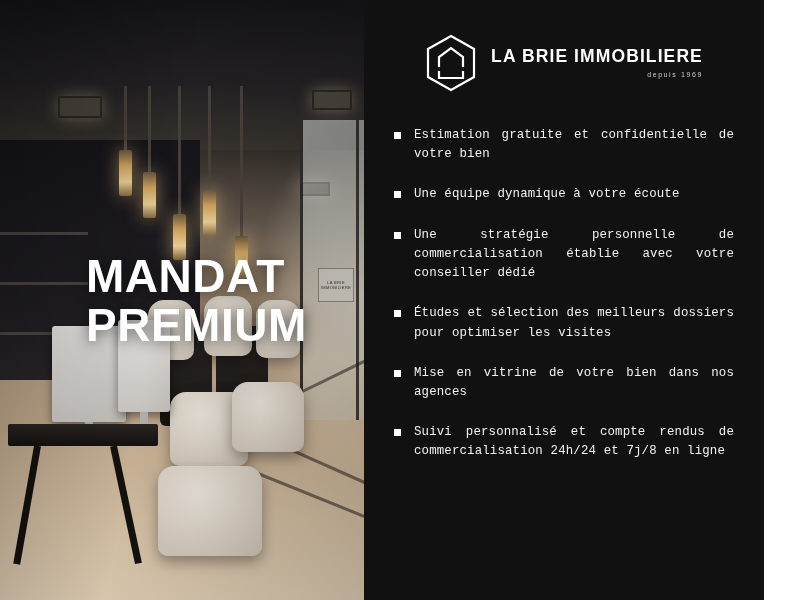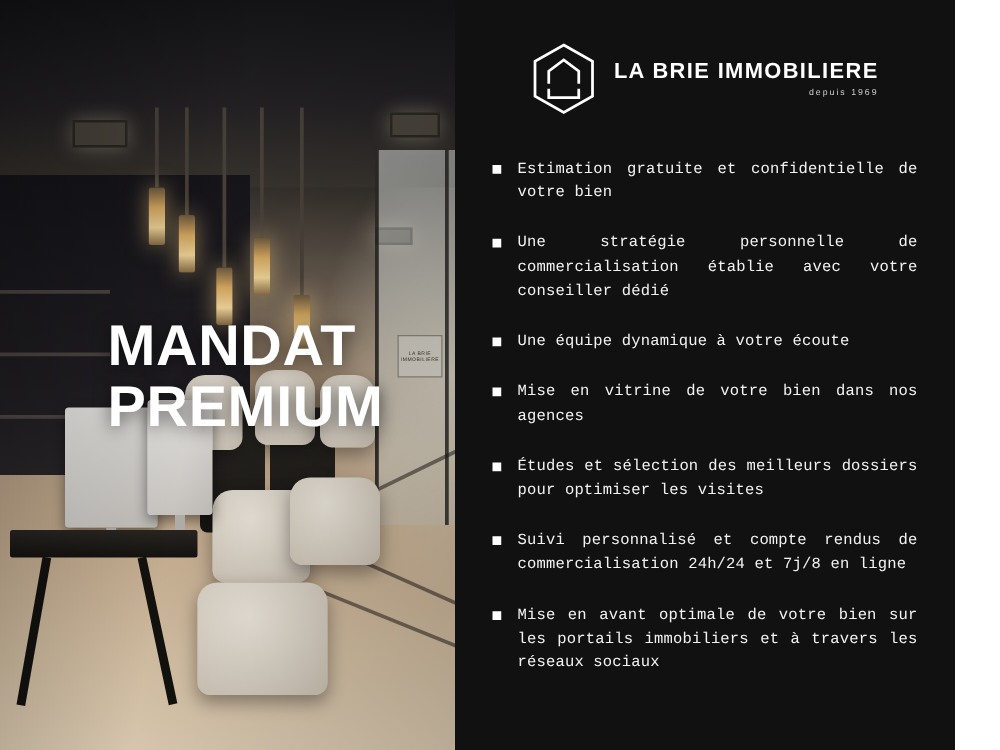--- a/index.html
+++ b/index.html
@@ -279,38 +279,34 @@
       </span>
     </div>
 
     <ul class="features">
       <li class="feature">
         <span class="bullet"></span>
         <span class="feature-text">Estimation gratuite et confidentielle de votre bien</span>
       </li>
       <li class="feature">
         <span class="bullet"></span>
+        <span class="feature-text">Une équipe dynamique à votre écoute</span>
+      </li>
+      <li class="feature">
+        <span class="bullet"></span>
         <span class="feature-text">Une stratégie personnelle de commercialisation établie avec votre conseiller dédié</span>
       </li>
       <li class="feature">
         <span class="bullet"></span>
-        <span class="feature-text">Une équipe dynamique à votre écoute</span>
+        <span class="feature-text">Études et sélection des meilleurs dossiers pour optimiser les visites</span>
       </li>
       <li class="feature">
         <span class="bullet"></span>
         <span class="feature-text">Mise en vitrine de votre bien dans nos agences</span>
       </li>
       <li class="feature">
         <span class="bullet"></span>
-        <span class="feature-text">Études et sélection des meilleurs dossiers pour optimiser les visites</span>
-      </li>
-      <li class="feature">
-        <span class="bullet"></span>
         <span class="feature-text">Suivi personnalisé et compte rendus de commercialisation 24h/24 et 7j/8 en ligne</span>
-      </li>
-      <li class="feature">
-        <span class="bullet"></span>
-        <span class="feature-text">Mise en avant optimale de votre bien sur les portails immobiliers et à travers les réseaux sociaux</span>
       </li>
     </ul>
 
   </div>
 </div>
 
 </body></html>

